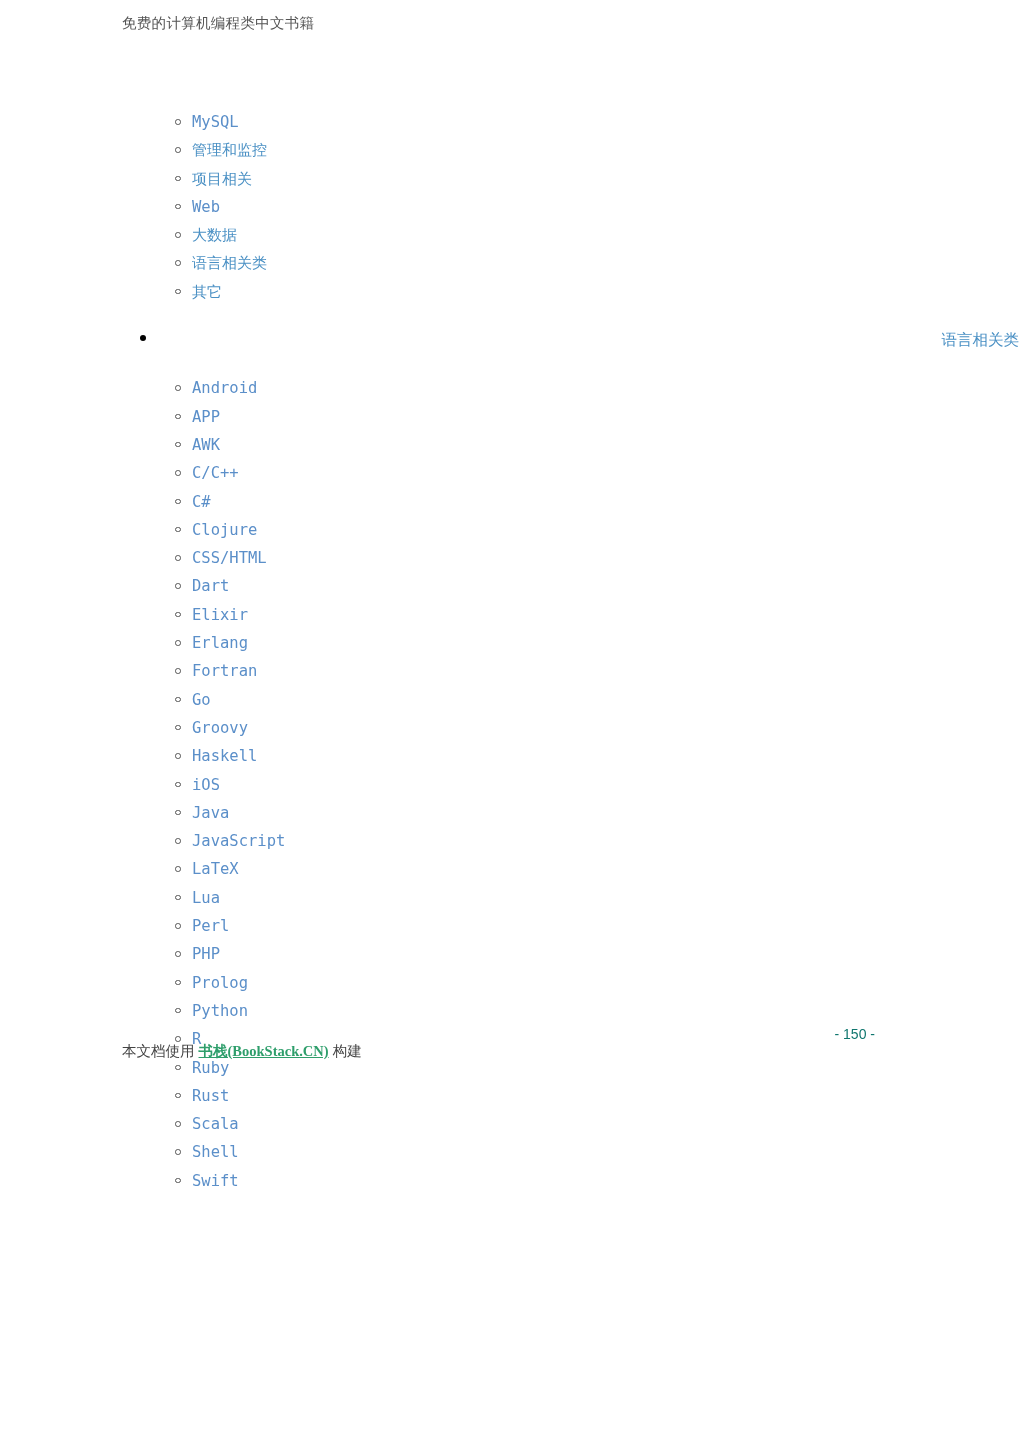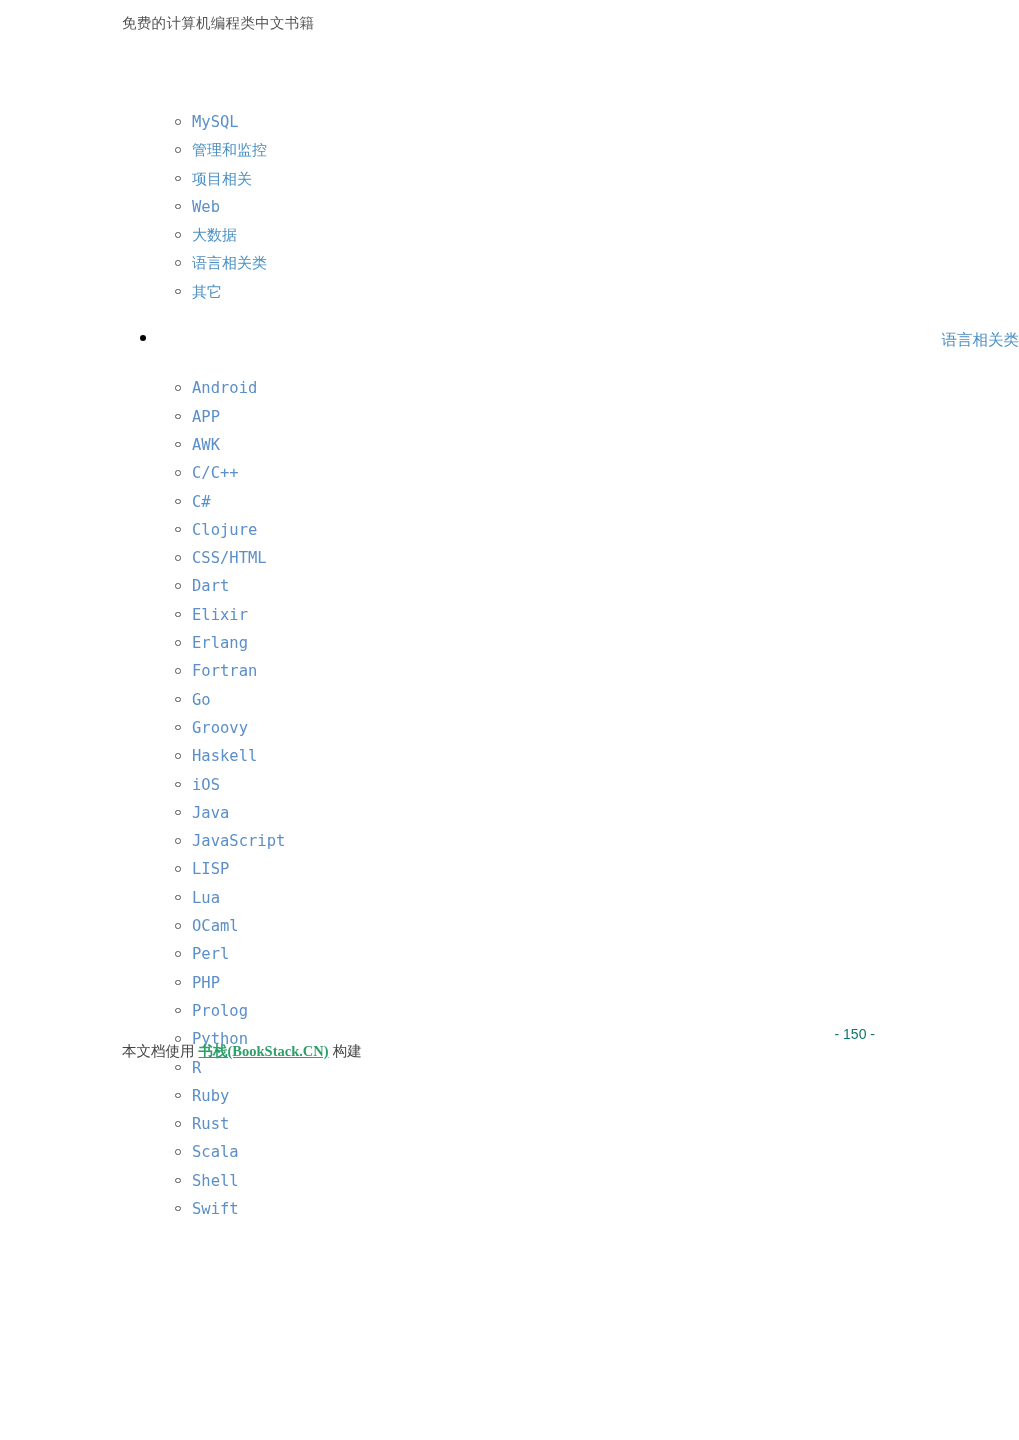--- a/index.html
+++ b/index.html
@@ -253,29 +253,25 @@
       <li>
         <span class="circle"></span>
         <a class="link-mono" href="#">Java</a>
       </li>
       <li>
         <span class="circle"></span>
         <a class="link-mono" href="#">JavaScript</a>
       </li>
       <li>
         <span class="circle"></span>
-        <a class="link-mono" href="#">LISP</a>
+        <a class="link-mono" href="#">LaTeX</a>
       </li>
       <li>
         <span class="circle"></span>
         <a class="link-mono" href="#">Lua</a>
-      </li>
-      <li>
-        <span class="circle"></span>
-        <a class="link-mono" href="#">OCaml</a>
       </li>
       <li>
         <span class="circle"></span>
         <a class="link-mono" href="#">Perl</a>
       </li>
       <li>
         <span class="circle"></span>
         <a class="link-mono" href="#">PHP</a>
       </li>
       <li>

